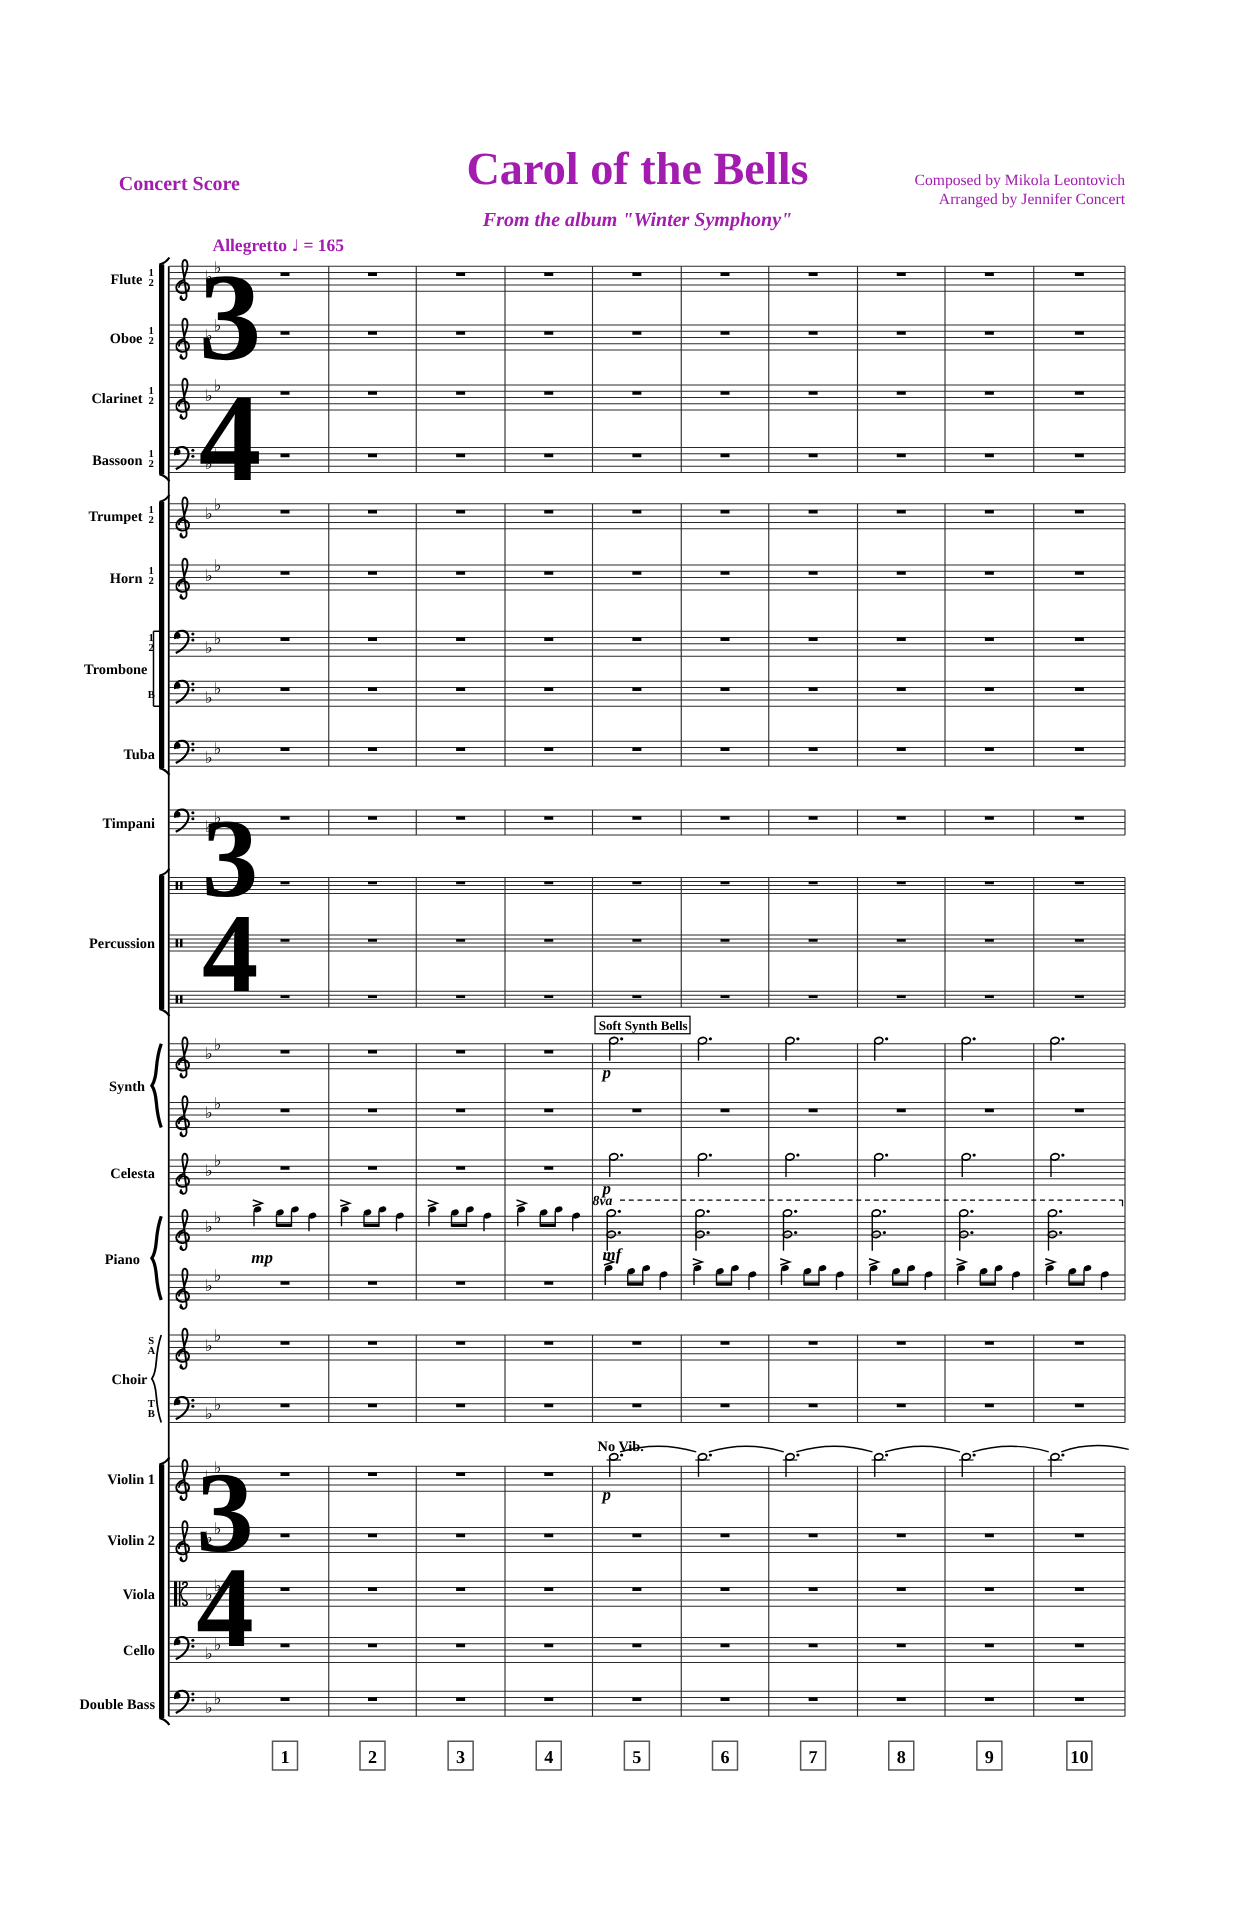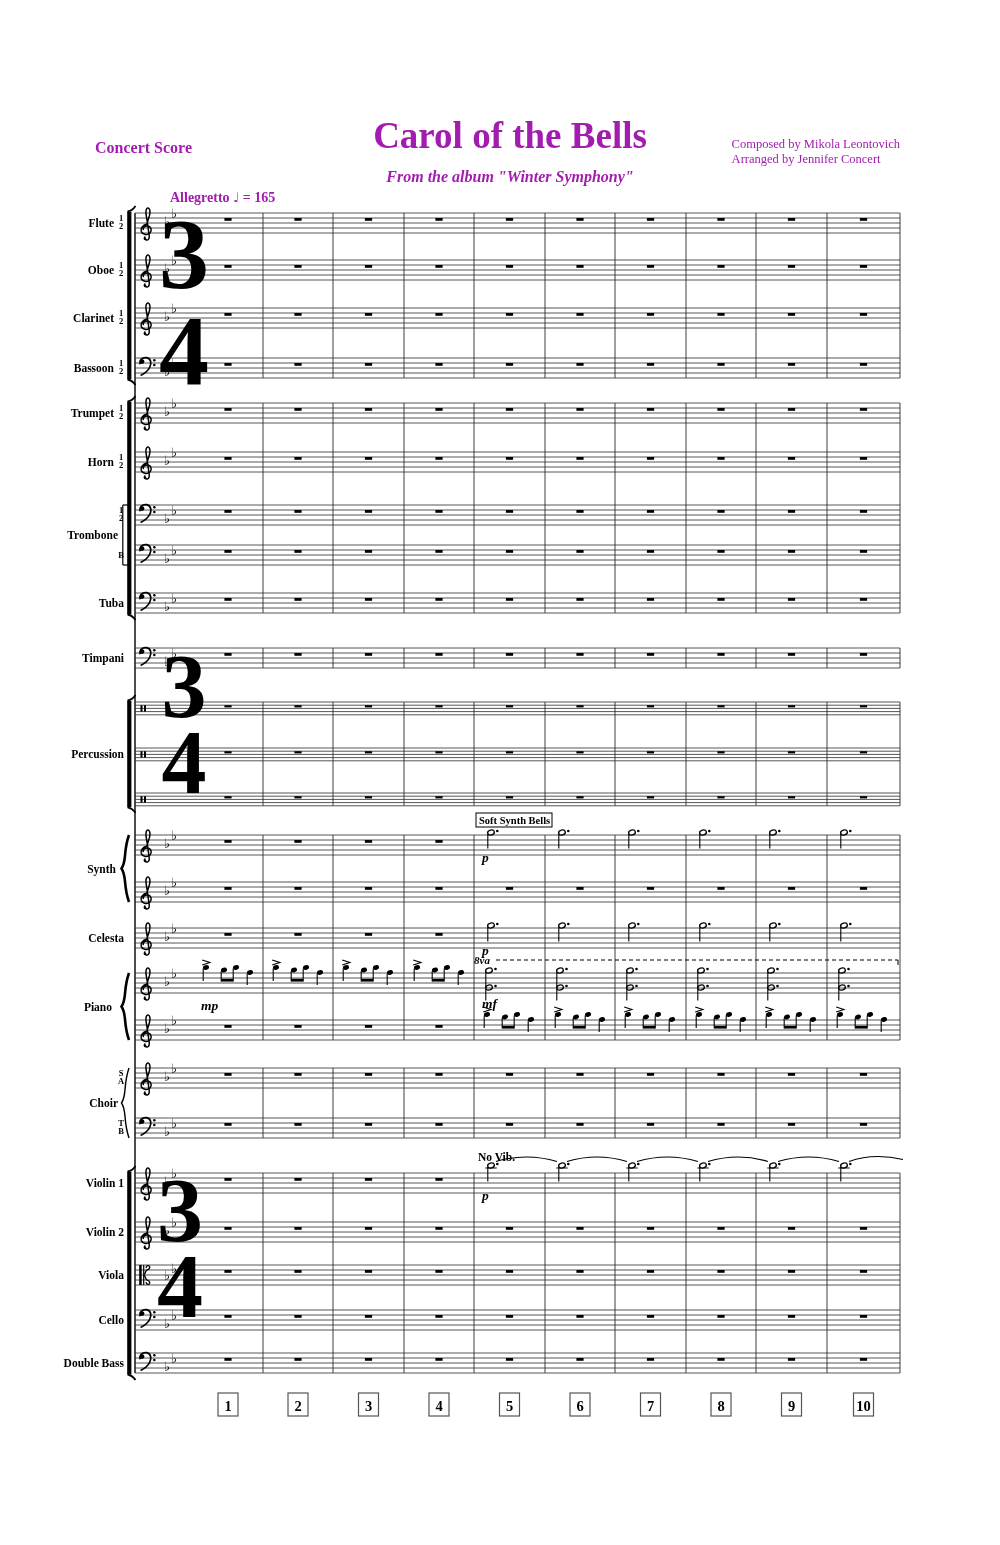--- a/index.html
+++ b/index.html
@@ -3,21 +3,21 @@
 <meta charset="utf-8">
 <style>
   html,body{margin:0;padding:0;background:#e8e8e8;}
   .page{position:relative;width:1000px;height:1545px;background:#ffffff;margin:0 auto;
         font-family:"Liberation Serif",serif;color:#a21caf;overflow:hidden;}
   .score-type{position:absolute;left:95px;top:139px;font-size:16px;font-weight:bold;}
   .title{position:absolute;left:0;top:114px;width:1020px;text-align:center;
          font-size:37px;font-weight:bold;letter-spacing:0px;}
   .subtitle{position:absolute;left:0;top:168px;width:1020px;text-align:center;
             font-size:16px;font-style:italic;font-weight:bold;}
-  .credits{position:absolute;right:100px;top:137px;font-size:12.5px;line-height:15px;}
+  .credits{position:absolute;right:100px;top:137px;text-align:right;font-size:12.5px;line-height:15px;}
   .tempo{position:absolute;left:170px;top:190px;font-size:14px;font-weight:bold;}
   .tempo .note-glyph{font-family:"DejaVu Sans",sans-serif;font-size:13px;}
   svg{position:absolute;left:0;top:0;}
 </style>
 </head>
 <body>
 
 <div class="page">
   <div class="score-type">Concert Score</div>
   <div class="title">Carol of the Bells</div>

